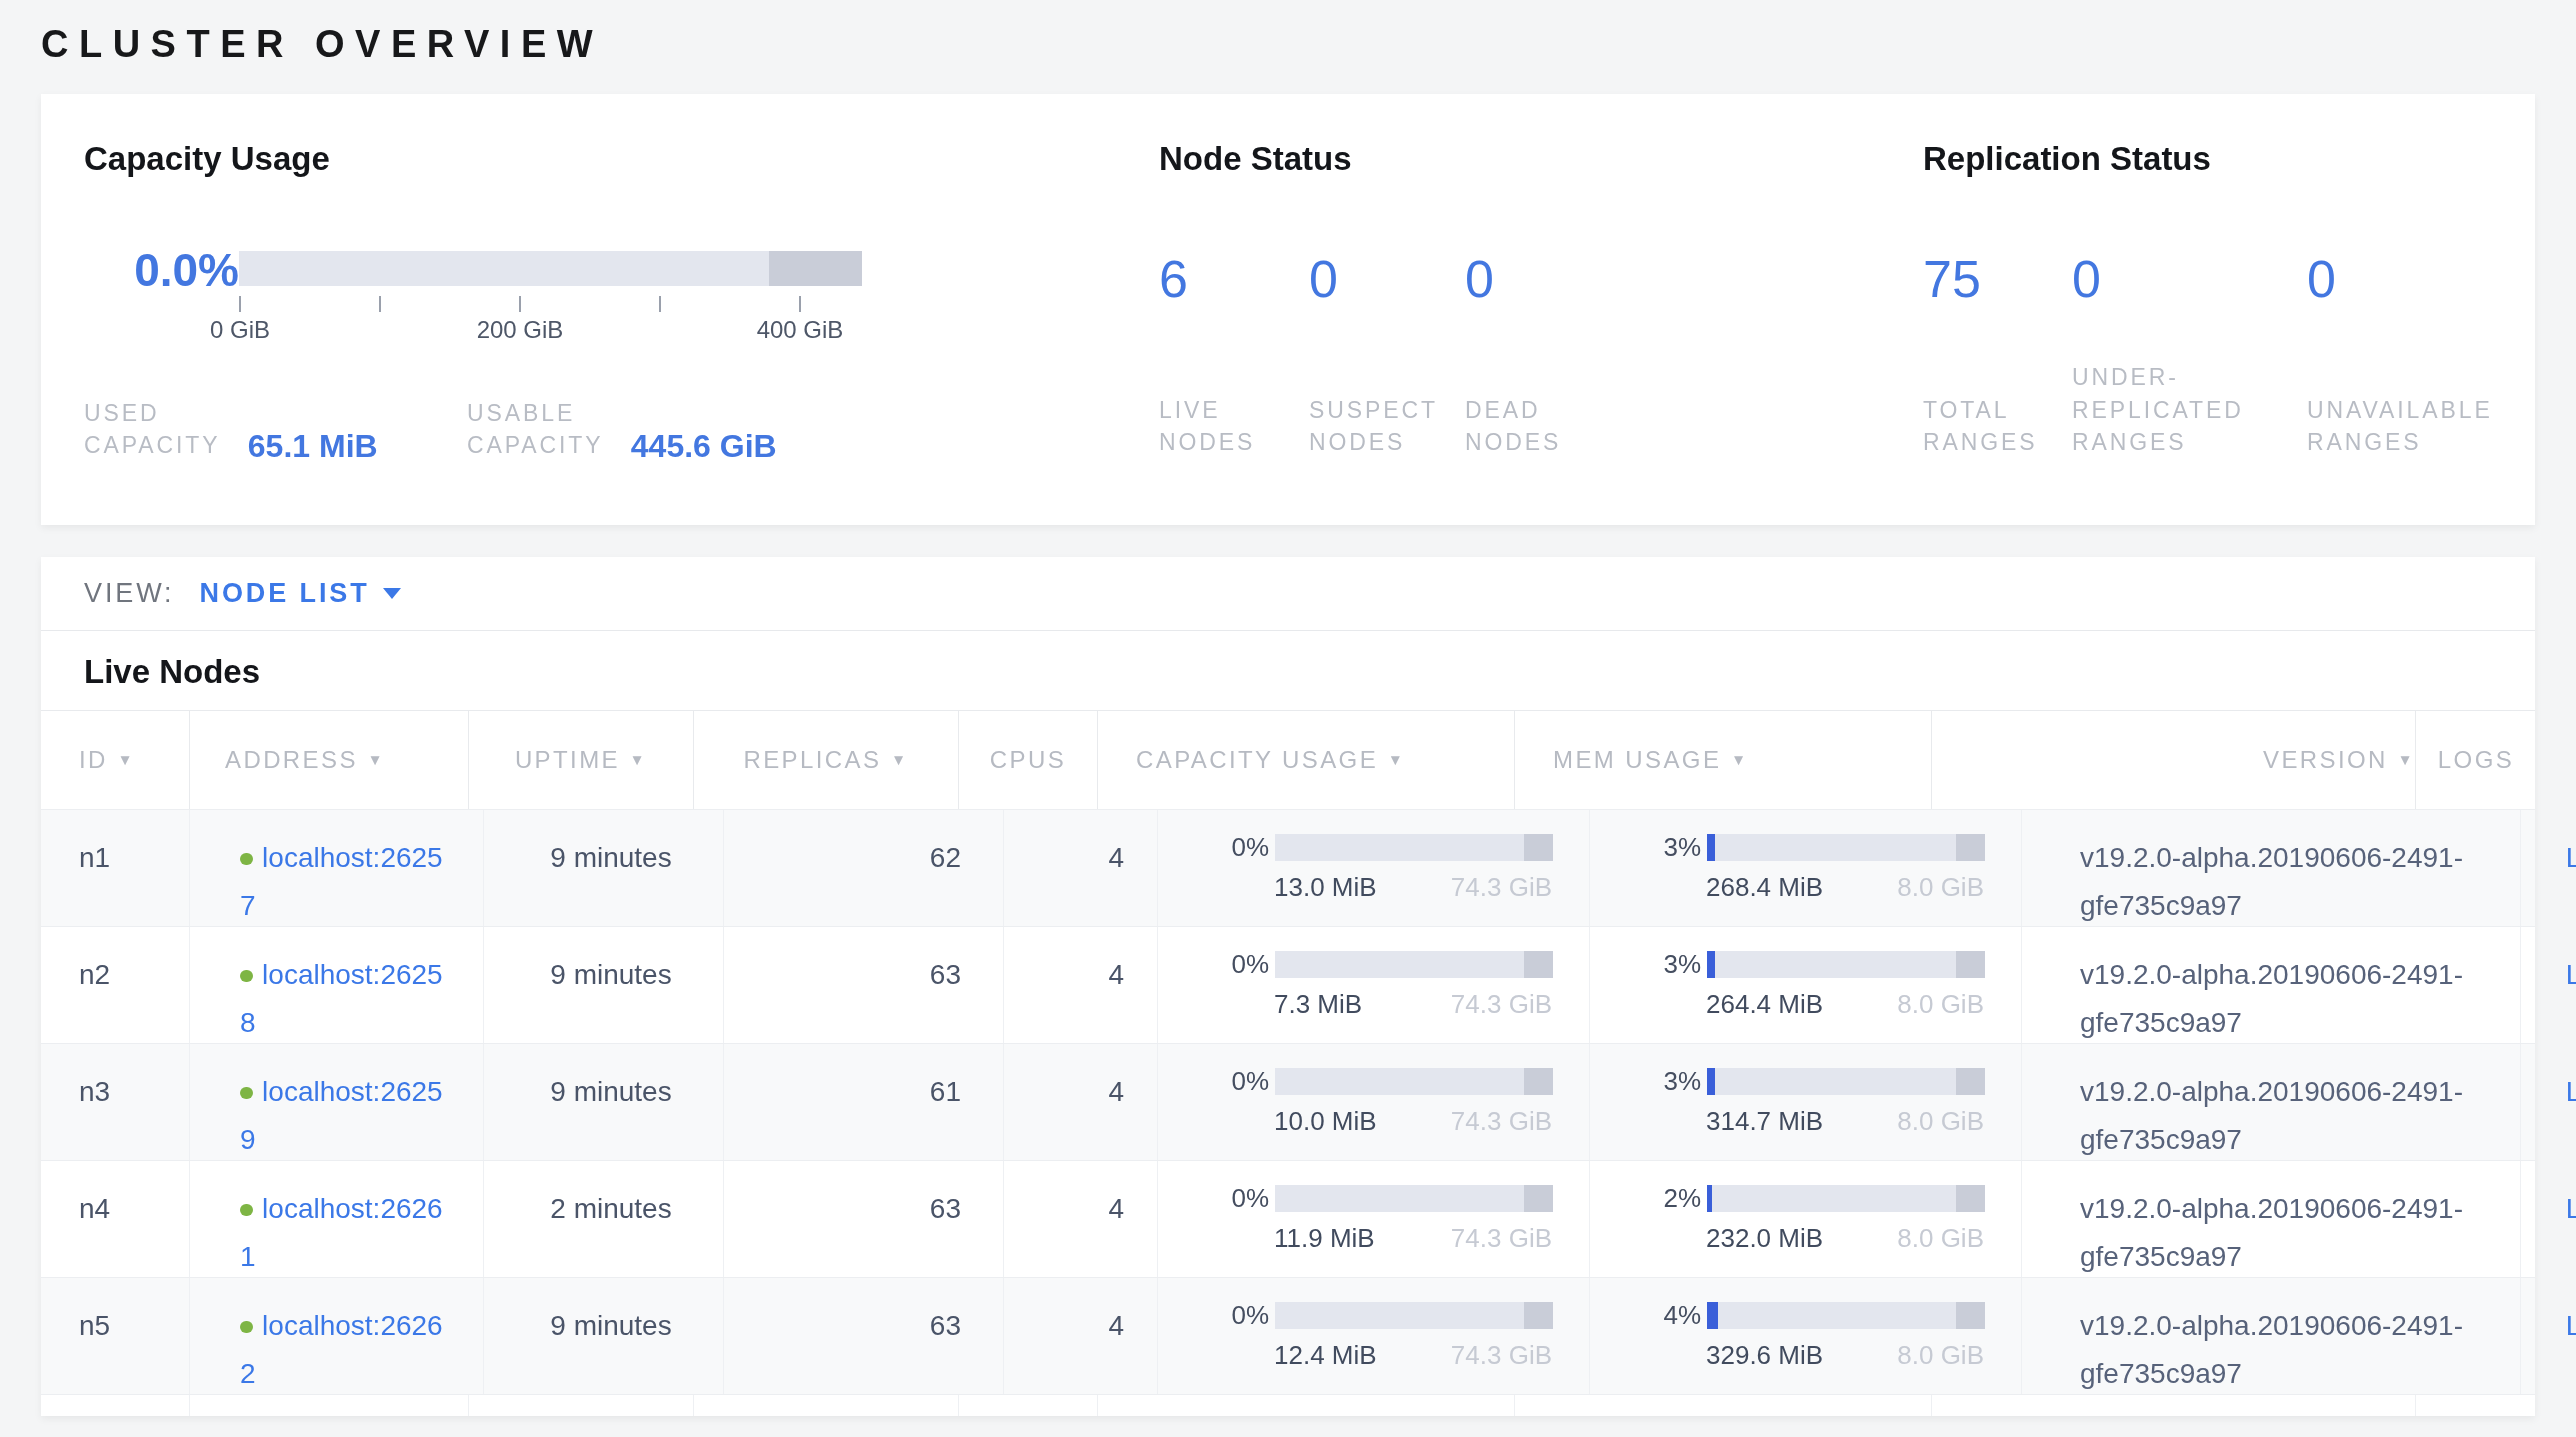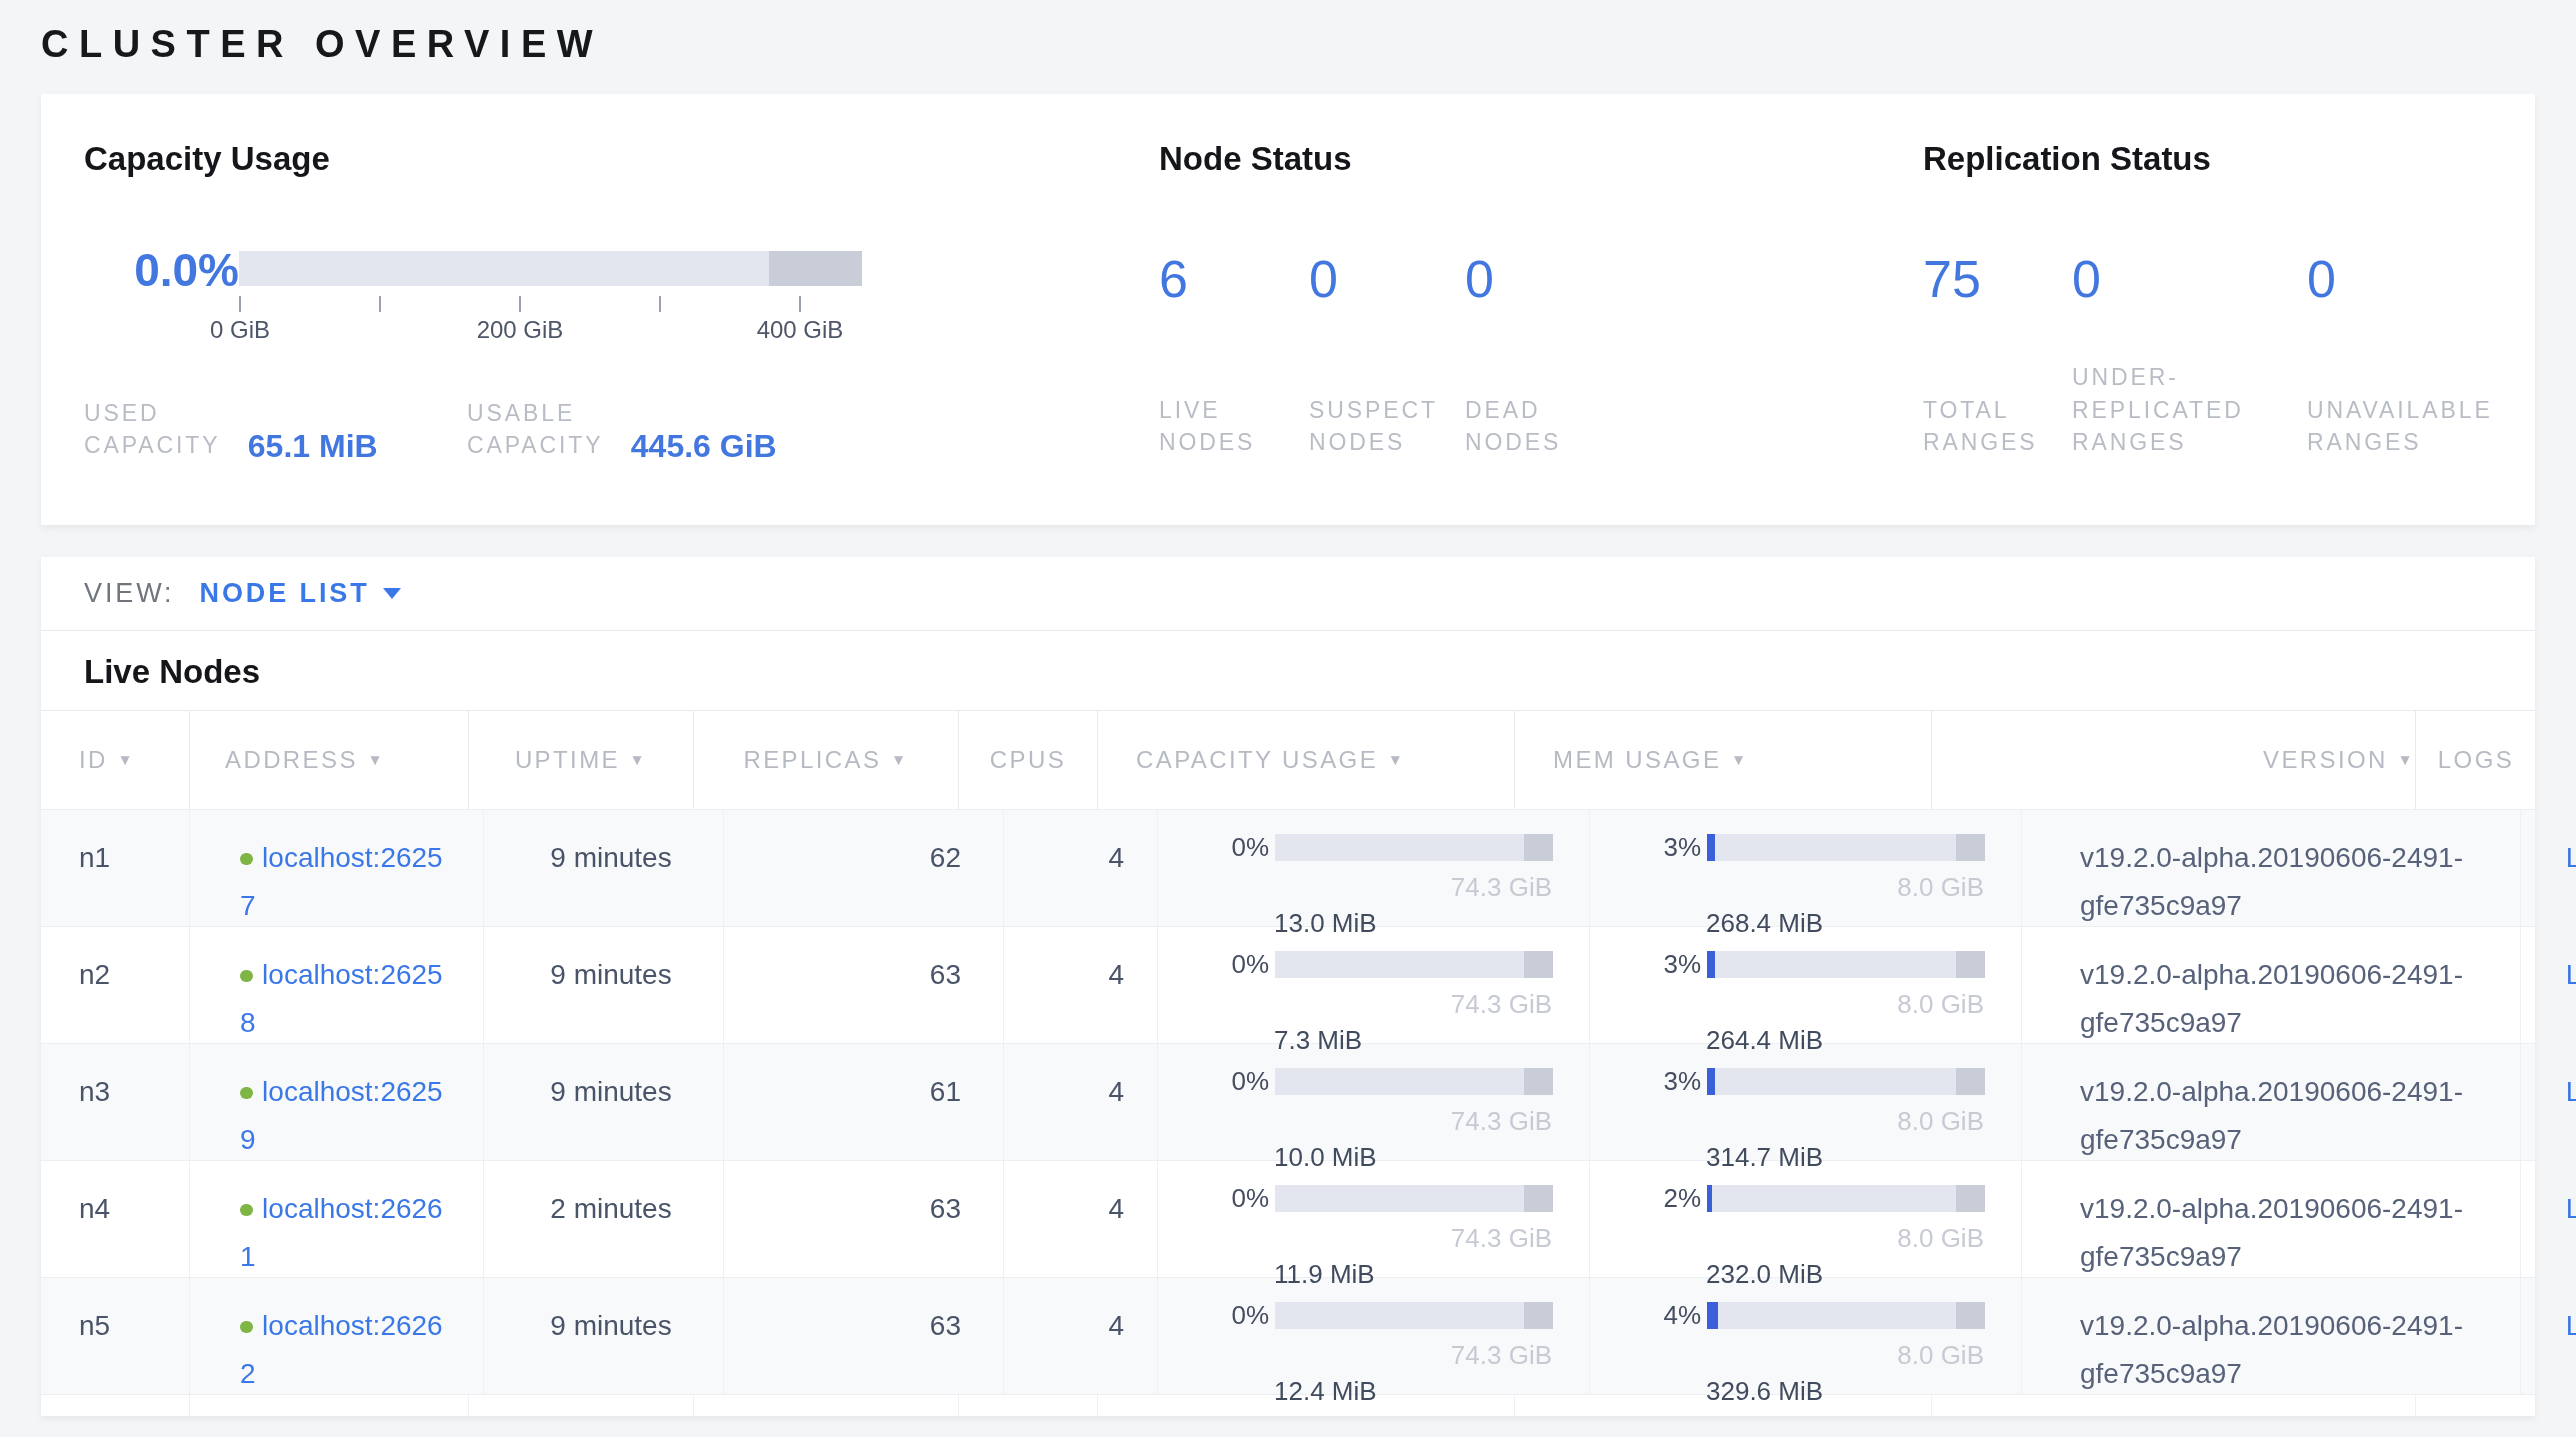--- a/index.html
+++ b/index.html
@@ -91,21 +91,21 @@
   .td.col-version{padding-left:43px;padding-right:38px;color:#57627a;}
   .td.col-logs{text-align:center;}
 
   .td.col-cap,.td.col-mem{padding-left:38px;padding-top:22px;}
   .meter-top{display:flex;align-items:center;line-height:normal;}
   .meter-pct{width:58px;flex:none;text-align:right;font-size:26px;color:#454e60;margin-right:5.8px;}
   .meter-bar{position:relative;width:278px;height:27px;background:var(--bar-track);overflow:hidden;}
   .meter-cap{position:absolute;right:0;top:0;height:100%;width:10.5%;background:var(--bar-cap);}
   .meter-fill{position:absolute;left:0;top:0;height:100%;background:var(--bar-fill-blue);z-index:1;}
   .meter-vals{margin-left:63px;width:278px;display:flex;justify-content:space-between;line-height:normal;margin-top:8.6px;}
-  .meter-used{font-size:26px;color:#414b5e;margin-top:36px;}
+  .meter-used{font-size:26px;color:#414b5e;}
   .meter-total{font-size:26px;color:#c6cad3;}
 
   .partial-row{height:22px;background:#fff;border-top:1px solid #eceef1;display:flex;}
   .partial-row i{border-right:1.9px solid #eef0f3;display:block;}
 </style>
 </head>
 <body>
 
 <div class="page">
 

